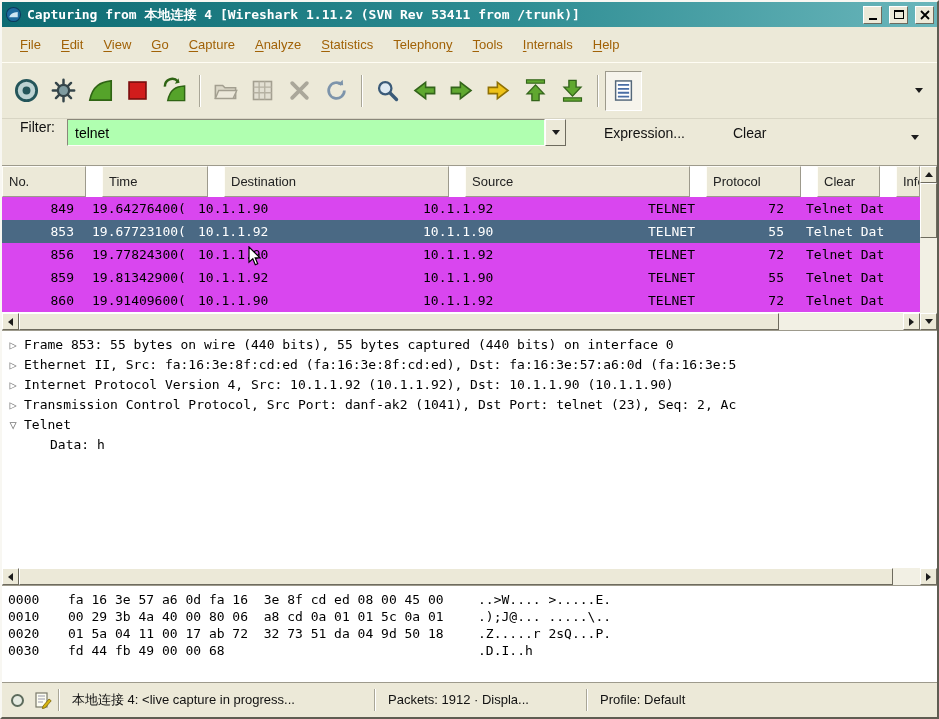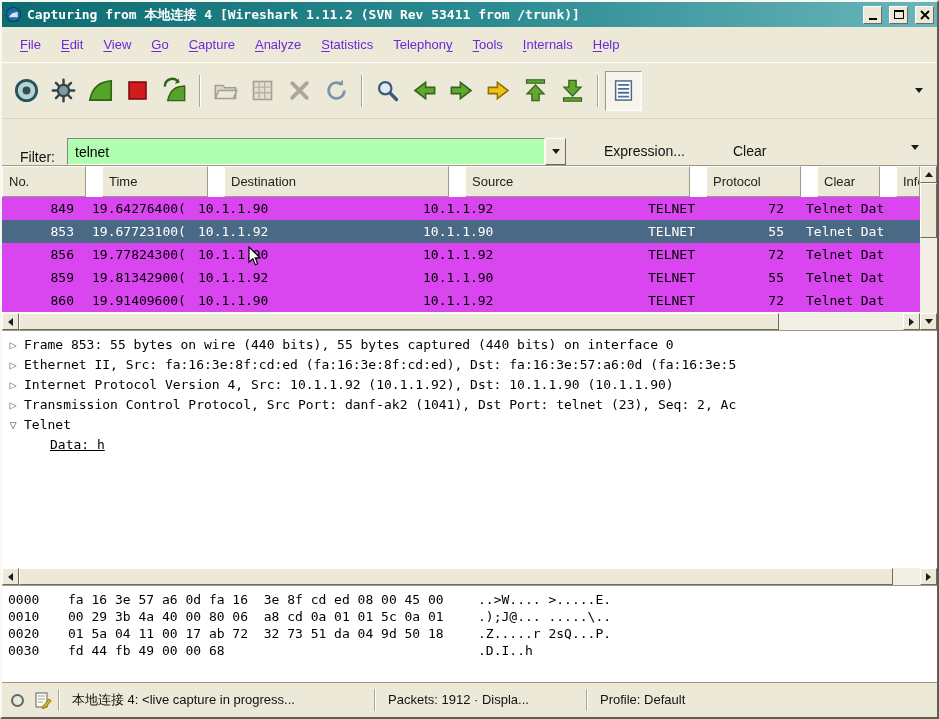--- a/index.html
+++ b/index.html
@@ -11,35 +11,35 @@
   
   .titlebar{flex:0 0 25px;background:linear-gradient(90deg,#0d6b72 0%,#2e8d93 55%,#6ab6bb 100%);
     display:flex;align-items:center;padding:0 3px;gap:5px;}
   .title-text{flex:1;color:#fff;font:bold 13px "DejaVu Sans Mono",monospace;white-space:nowrap;overflow:hidden;}
   .winbtn{width:19px;height:18px;background:#ece9d8;border:1px solid;border-color:#fff #6e6b5e #6e6b5e #fff;
     display:flex;align-items:center;justify-content:center;margin-left:2px;flex:0 0 auto;}
   .glyph-min{width:8px;height:2px;background:#000;margin-top:9px;}
   .glyph-max{width:10px;height:9px;border:1px solid #000;border-top:2px solid #000;}
 
   
-  .menubar{flex:0 0 35px;display:flex;align-items:center;padding:0 8px;font-size:13px;color:#6d28d9;}
+  .menubar{flex:0 0 35px;display:flex;align-items:center;padding:0 8px;font-size:13px;color:#a16207;}
   .menu-item{padding:5px 10px;white-space:nowrap;}
   .menu-item u{text-underline-offset:2px;}
 
   
   .toolbar{flex:0 0 56px;display:flex;align-items:center;padding:0 6px;border-top:1px solid #fffdf4;}
   .tbtn{width:37px;height:40px;display:flex;align-items:center;justify-content:center;border:1px solid transparent;}
   .tbtn svg{width:27px;height:27px;display:block;}
   .tbtn.pressed{border:1px solid;border-color:#9d9a8c #fff #fff #9d9a8c;background:#f6f4ec;}
   .tsep{width:0;height:32px;border-left:1px solid #a9a697;border-right:1px solid #fff;margin:0 6px;}
   .tspacer{flex:1;}
   .overflow-btn{width:24px;height:36px;display:flex;align-items:center;justify-content:center;}
 
   
-  .filterbar{flex:0 0 47px;display:flex;align-items:flex-end;padding:0 10px;border-top:1px solid #d8d5c4;}
+  .filterbar{flex:0 0 47px;display:flex;align-items:flex-start;padding:0 10px;border-top:1px solid #d8d5c4;}
   .filter-label{font-size:14px;padding:0 12px 0 8px;color:#111;}
   .filter-combo{display:flex;height:27px;}
   .filter-input{width:478px;height:27px;background:#b0ffb0;border:1px solid;border-color:#8a877a #fdfcf7 #fdfcf7 #8a877a;
     padding:0 7px;font:14px "Liberation Sans",sans-serif;outline:none;color:#000;}
   .combo-drop{width:21px;background:#ece9d8;border:1px solid;border-color:#fff #6e6b5e #6e6b5e #fff;
     display:flex;align-items:center;justify-content:center;}
   .flatbtn{font-size:14px;padding:6px 10px;margin-left:28px;color:#111;white-space:nowrap;}
   .fspacer{flex:1;}
 
   
@@ -358,21 +358,21 @@
         <div class="dline">
           <span class="expander">▷</span>
           <span class="dtext">Transmission Control Protocol, Src Port: danf-ak2 (1041), Dst Port: telnet (23), Seq: 2, Ac</span>
         </div>
         <div class="dline">
           <span class="expander">▽</span>
           <span class="dtext">Telnet</span>
         </div>
         <div class="dline">
           <span class="expander"></span>
-          <span class="dtext" style="padding-left: 26px; text-decoration: underline;">Data: h</span>
+          <span class="dtext" style="padding-left: 26px;">Data: h</span>
         </div>
       </div>
     <div class="hscroll">
       <span class="sbtn">
           <span class="t-left"></span>
         </span>
       <span class="track">
           <span class="hthumb" style="width:97%;"></span>
         </span>
       <span class="sbtn">

